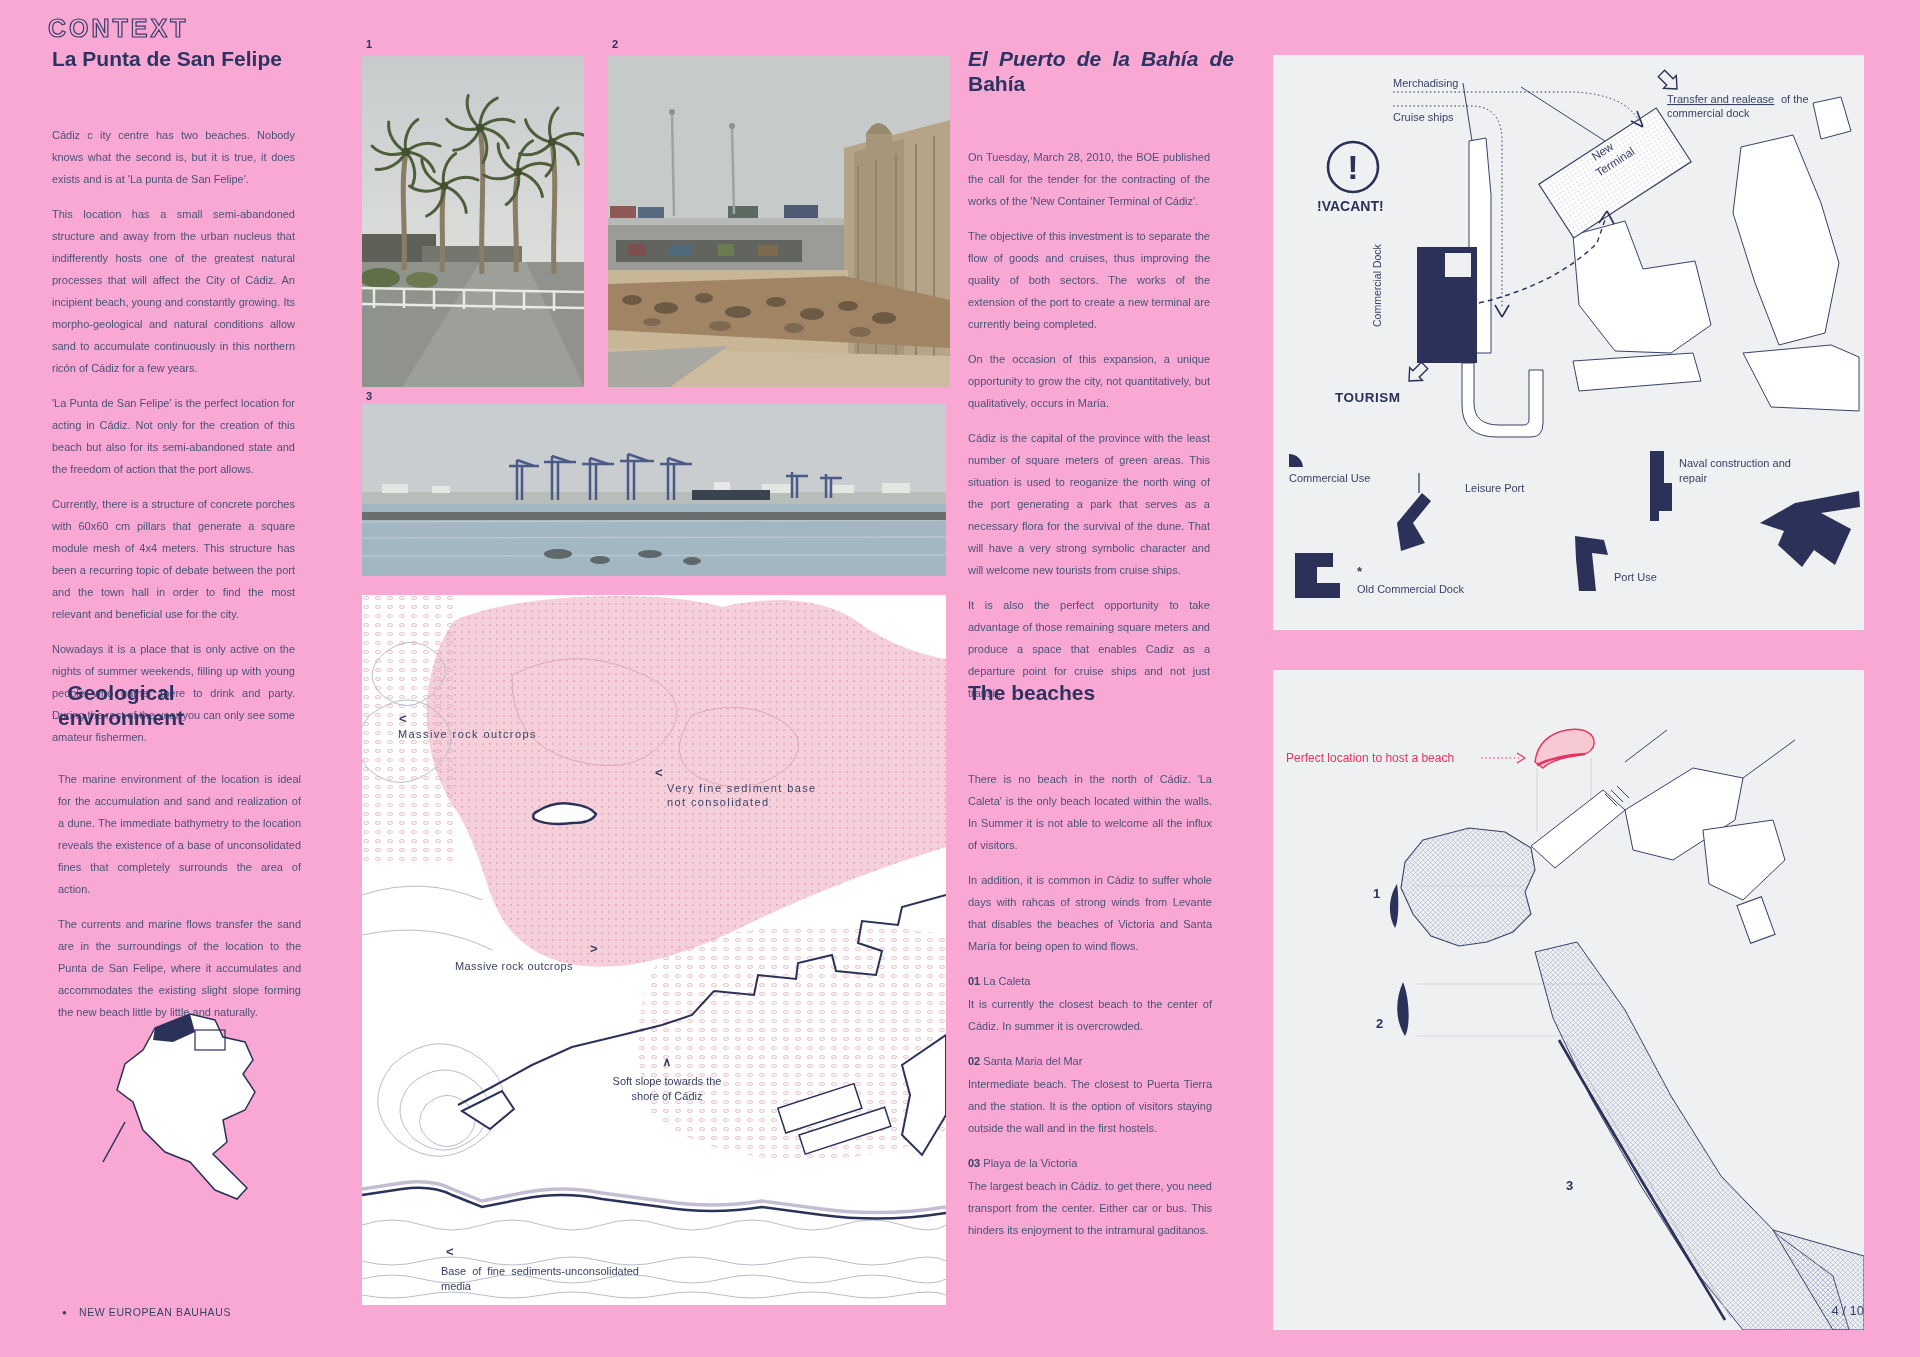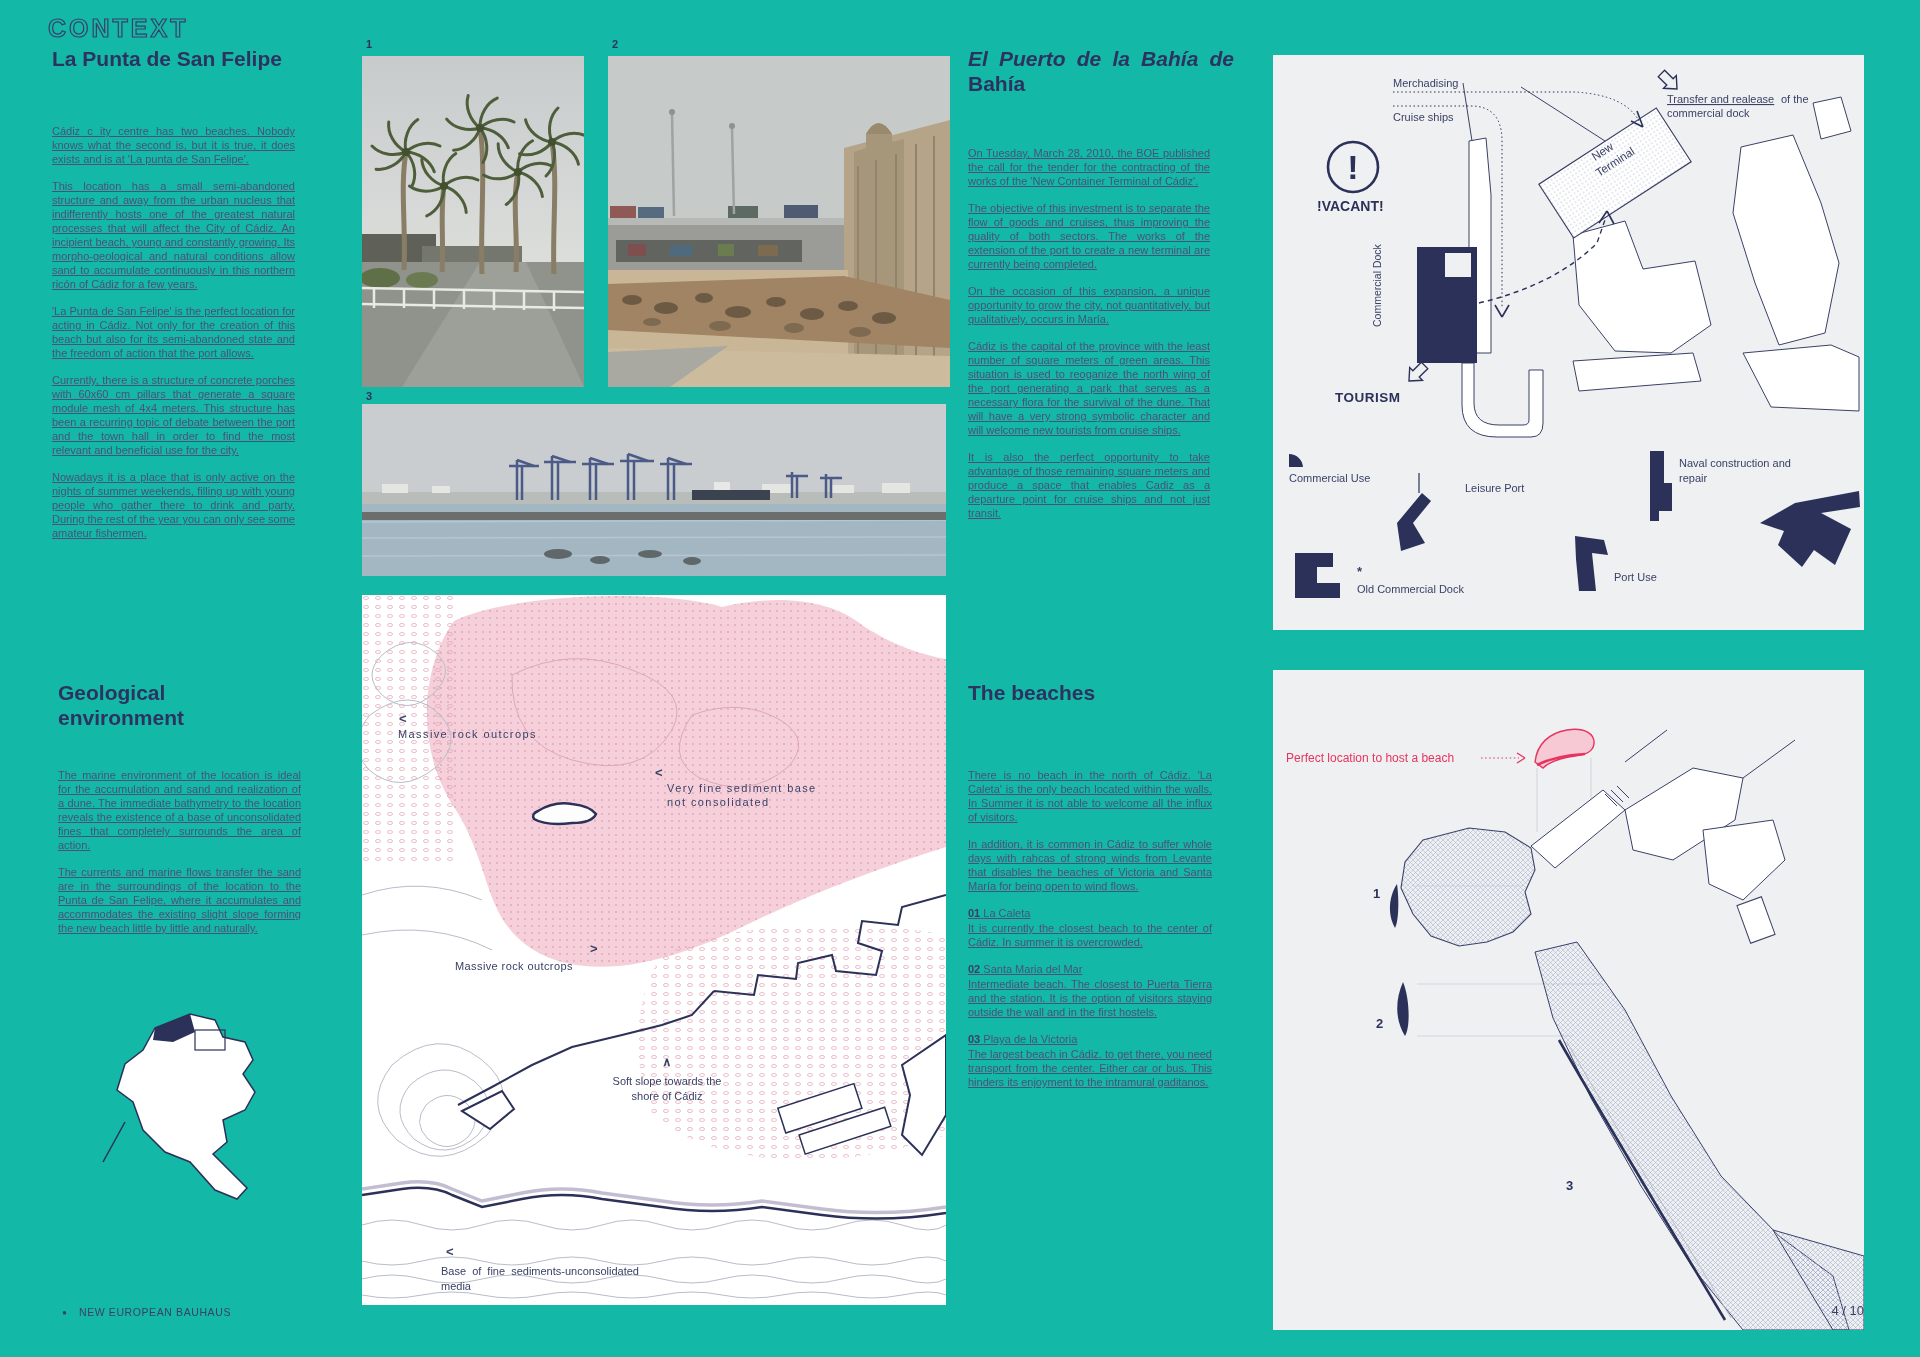--- a/index.html
+++ b/index.html
@@ -1,25 +1,25 @@
 <!DOCTYPE html>
 <html><head>
 <meta charset="utf-8">
 <style>
   html,body{margin:0;padding:0;background:#ffffff;}
-  #page{position:relative;width:1920px;height:1357px;background:#14b8a6;overflow:hidden;
+  #page{position:relative;width:1920px;height:1357px;background:#f9a8d4;overflow:hidden;
         font-family:"Liberation Sans", sans-serif;color:#4a5278;}
   .abs{position:absolute;}
   
   .outline-title{font-size:25px;font-weight:800;letter-spacing:3px;color:transparent;
                  -webkit-text-stroke:1.2px #39406b;}
-  .h2{font-size:21px;font-weight:bold;color:#2c3360;line-height:25px;}
+  .h2{font-size:21px;font-weight:bold;color:#2c3360;line-height:25px;text-align:center;}
   .h2-just{width:266px;text-align:justify;text-align-last:justify;font-style:italic;}
   
-  .textcol{font-size:11px;line-height:14px;text-align:justify;color:#4a5278;text-decoration:underline;}
+  .textcol{font-size:11px;line-height:22px;text-align:justify;color:#4a5278;}
   .textcol p{margin:0 0 13px 0;}
   .b-item{margin:0 0 13px 0;}
   .b-item .bnum{font-weight:bold;color:#3a4166;}
   .b-item .bname{color:#4a5278;}
   .b-item .bdesc{margin-top:1px;}
   .pnum{font-size:11px;font-weight:bold;color:#2c3360;}
   .panel{background:#eef0f2;}
   figure{margin:0;}
   svg text{font-family:"Liberation Sans", sans-serif;}
   .footer-brand{font-size:10.5px;letter-spacing:0.6px;color:#3a4166;}

